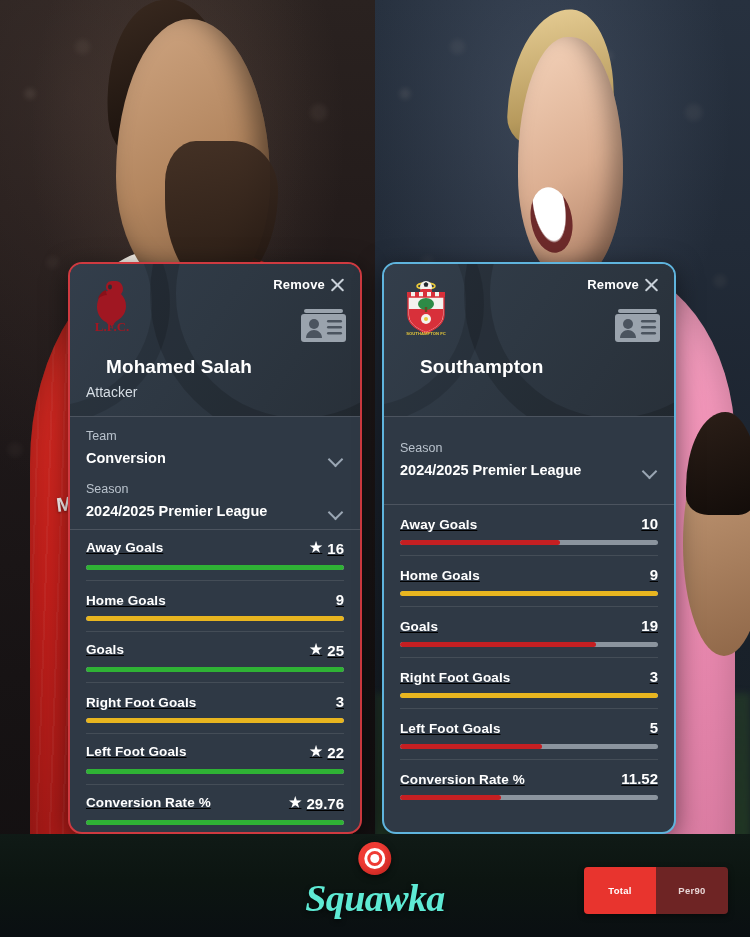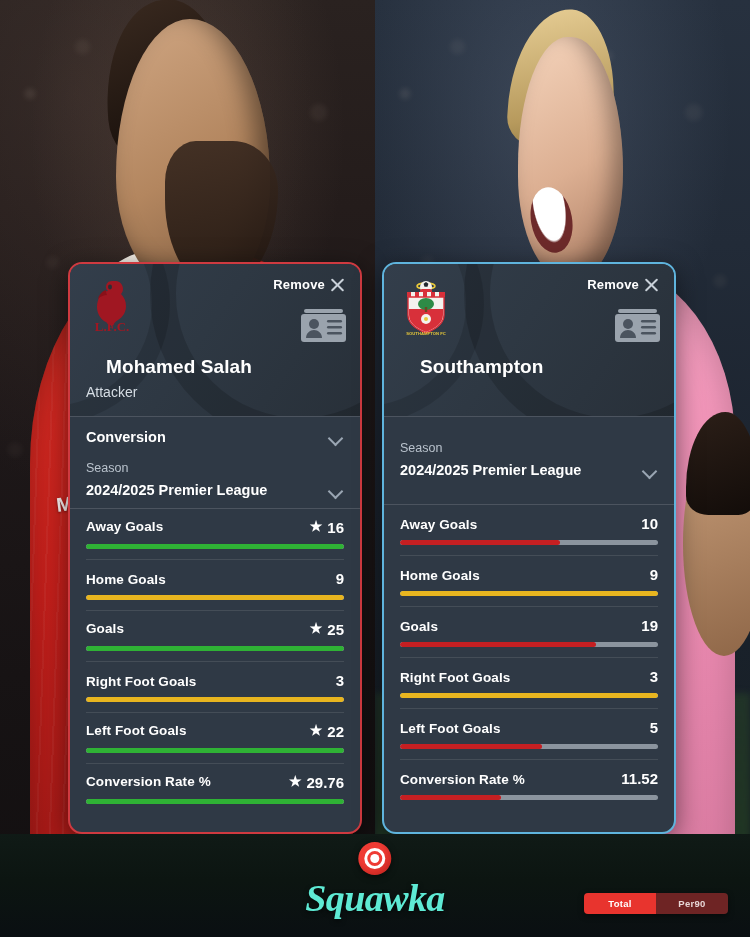--- a/index.html
+++ b/index.html
@@ -206,21 +206,21 @@
     display:flex; justify-content:space-between; align-items:center;
   }
   .chev { width:13px; height:13px; position:relative; flex:none; margin-right:2px; }
   .chev::before{
     content:""; position:absolute; left:1px; top:2px; width:9px; height:9px;
     border-right:2px solid #9aa6b3; border-bottom:2px solid #9aa6b3;
     transform:rotate(45deg);
   }
 
   .stats { padding:0 0 6px 0; }
-  .stat-row { padding:10px 16px 0 16px; }
+  .stat-row { padding:10px 16px 0 16px;text-decoration:underline; }
   .stat-top {
     display:flex; justify-content:space-between; align-items:baseline;
     margin-bottom:8px;
   }
   .stat-label { color:#fff; font-size:13.5px; font-weight:bold; letter-spacing:.1px; }
   .stat-val {
     color:#fff; font-size:15px; font-weight:bold;
     display:flex; align-items:flex-start; gap:5px;
   }
   .star { color:#fff; font-size:14px; line-height:1; }
@@ -259,21 +259,21 @@
     font-weight:bold; font-size:38px; letter-spacing:-.6px;
     text-shadow:0 2px 5px rgba(0,0,0,.6);
     text-align:right;
   }
   .toggle {
     position:absolute; right:22px; bottom:23px;
     display:flex; border-radius:4px; overflow:hidden;
     box-shadow:0 2px 6px rgba(0,0,0,.45);
   }
   .toggle-btn {
-    padding:5px 22px; font-size:9.5px; font-weight:bold; color:#fff;
+    padding:18px 22px; font-size:9.5px; font-weight:bold; color:#fff;
     letter-spacing:.3px; text-align:center; min-width:72px;
   }
   .toggle-on  { background:#e8342e; }
   .toggle-off { background:#6e2424; color:#e8d6d6; }
 </style>
 </head>
 <body>
 
 <div class="bg">
   <div class="bg-half bg-left">
@@ -330,20 +330,21 @@
       </svg>
 
       <div class="card-name">Mohamed Salah</div>
       <div class="card-role">Attacker</div>
     </div>
 
     <div class="divider"></div>
 
     <div class="selects">
       <div class="select-group">
+        <div class="select-label">Team</div>
         <div class="select-value">
           <span>Conversion</span>
           <span class="chev"></span>
         </div>
       </div>
       <div class="select-group">
         <div class="select-label">Season</div>
         <div class="select-value">
           <span>2024/2025 Premier League</span>
           <span class="chev"></span>

